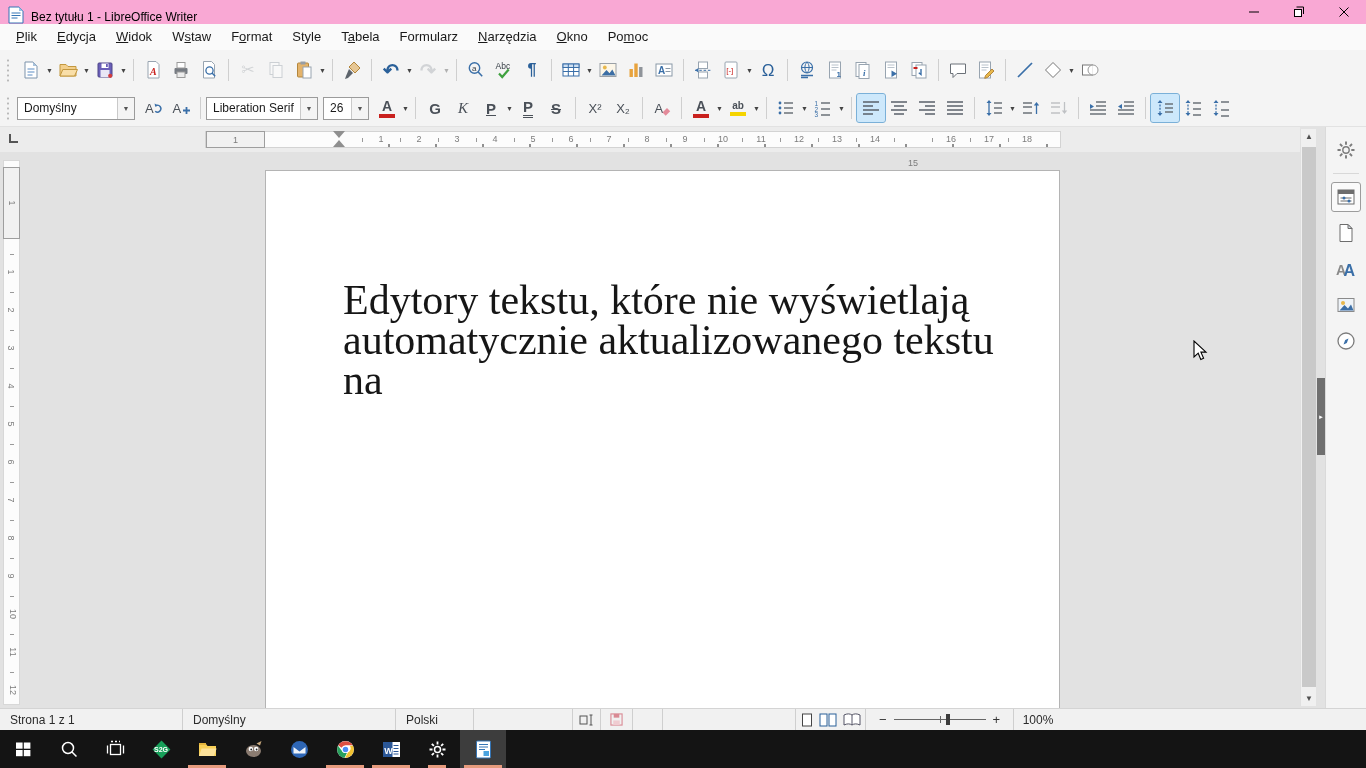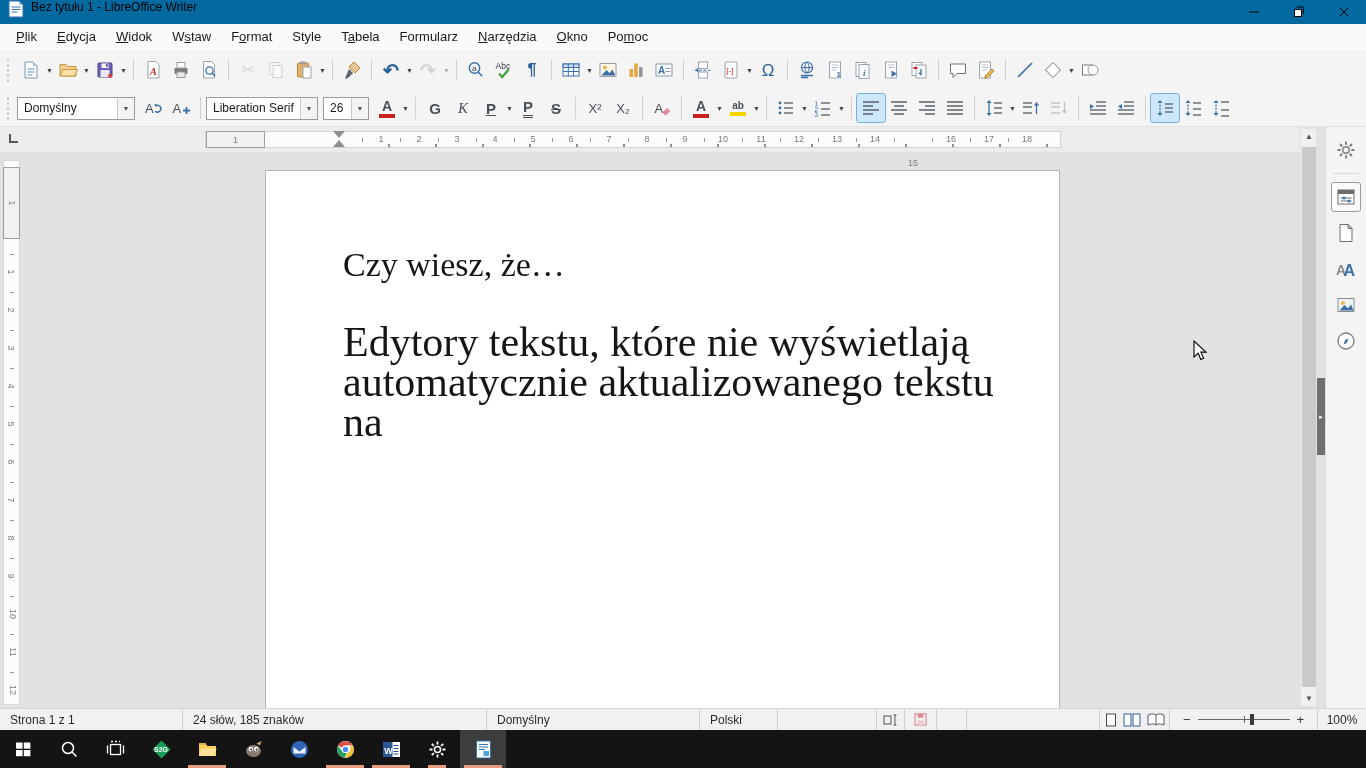--- a/index.html
+++ b/index.html
@@ -1,21 +1,21 @@
 <!DOCTYPE html>
 <html><head>
 <meta charset="utf-8">
 <style>
   * { box-sizing: border-box; margin: 0; padding: 0; }
   html,body { width:1366px; height:768px; overflow:hidden; }
   body { font-family:"Liberation Sans", sans-serif; color:#1a1a1a; }
   #screen { position:relative; width:1366px; height:768px; background:#e4e4e4; }
 
   
-  .titlebar { height:24px; background:#0369a1; display:flex; align-items:flex-start; }
+  .titlebar { height:24px; background:#f9a8d4; display:flex; align-items:flex-end; }
   .titlebar .appicon { width:16px; height:18px; margin:0 7px 0 8px; }
   .titlebar .title { font-size:12px; color:#000; }
   .wincontrols { margin-left:auto; display:flex; height:24px; }
   .winbtn { width:45px; height:24px; display:flex; align-items:center; justify-content:center; }
   .winbtn svg { width:12px; height:12px; }
 
   
   .menubar { height:26px; background:#fafafa; display:flex; align-items:stretch; font-size:13px; padding-left:6px; }
   .menu-item { padding:5px 10px 0 10px; cursor:default; }
   .menu-item u { text-decoration:underline; }
@@ -681,21 +681,20 @@
           <span class="vtick" style="top: 473px;"></span>
           <span class="vnum" style="top: 486px;">11</span>
           <span class="vtick" style="top: 511px;"></span>
           <span class="vnum" style="top: 524px;">12</span>
         </div>
     </div>
 
     <div class="page"></div>
 
     <div class="doc-text">
-      <div class="doc-heading">Czy wiesz, że…</div>
       <div class="doc-para">
         <span>Edytory tekstu, które nie wyświetlają</span>
         <span>automatycznie aktualizowanego tekstu na</span>
       </div>
     </div>
 
     <div class="vscroll">
       <div class="vs-arrow vs-up">▲</div>
       <div class="vs-thumb"></div>
       <div class="vs-arrow vs-down">▼</div>
@@ -746,23 +745,20 @@
           </svg>
       </div>
     </div>
 
   </div>
 
   <div class="statusbar">
     <div class="st-cell" style="width:183px">
         <span>Strona 1 z 1</span>
       </div>
-    <div class="st-cell" style="width:304px">
-        <span>24 słów, 185 znaków</span>
-      </div>
     <div class="st-cell" style="width:213px">
         <span>Domyślny</span>
       </div>
     <div class="st-cell" style="width:78px">
         <span>Polski</span>
       </div>
     <div class="st-cell" style="width:99px"></div>
     <div class="st-cell nopad" style="width:28px">
       <svg width="16" height="12" viewBox="0 0 16 12">
         <rect x="1" y="2" width="7" height="8" fill="none" stroke="#555"></rect>

